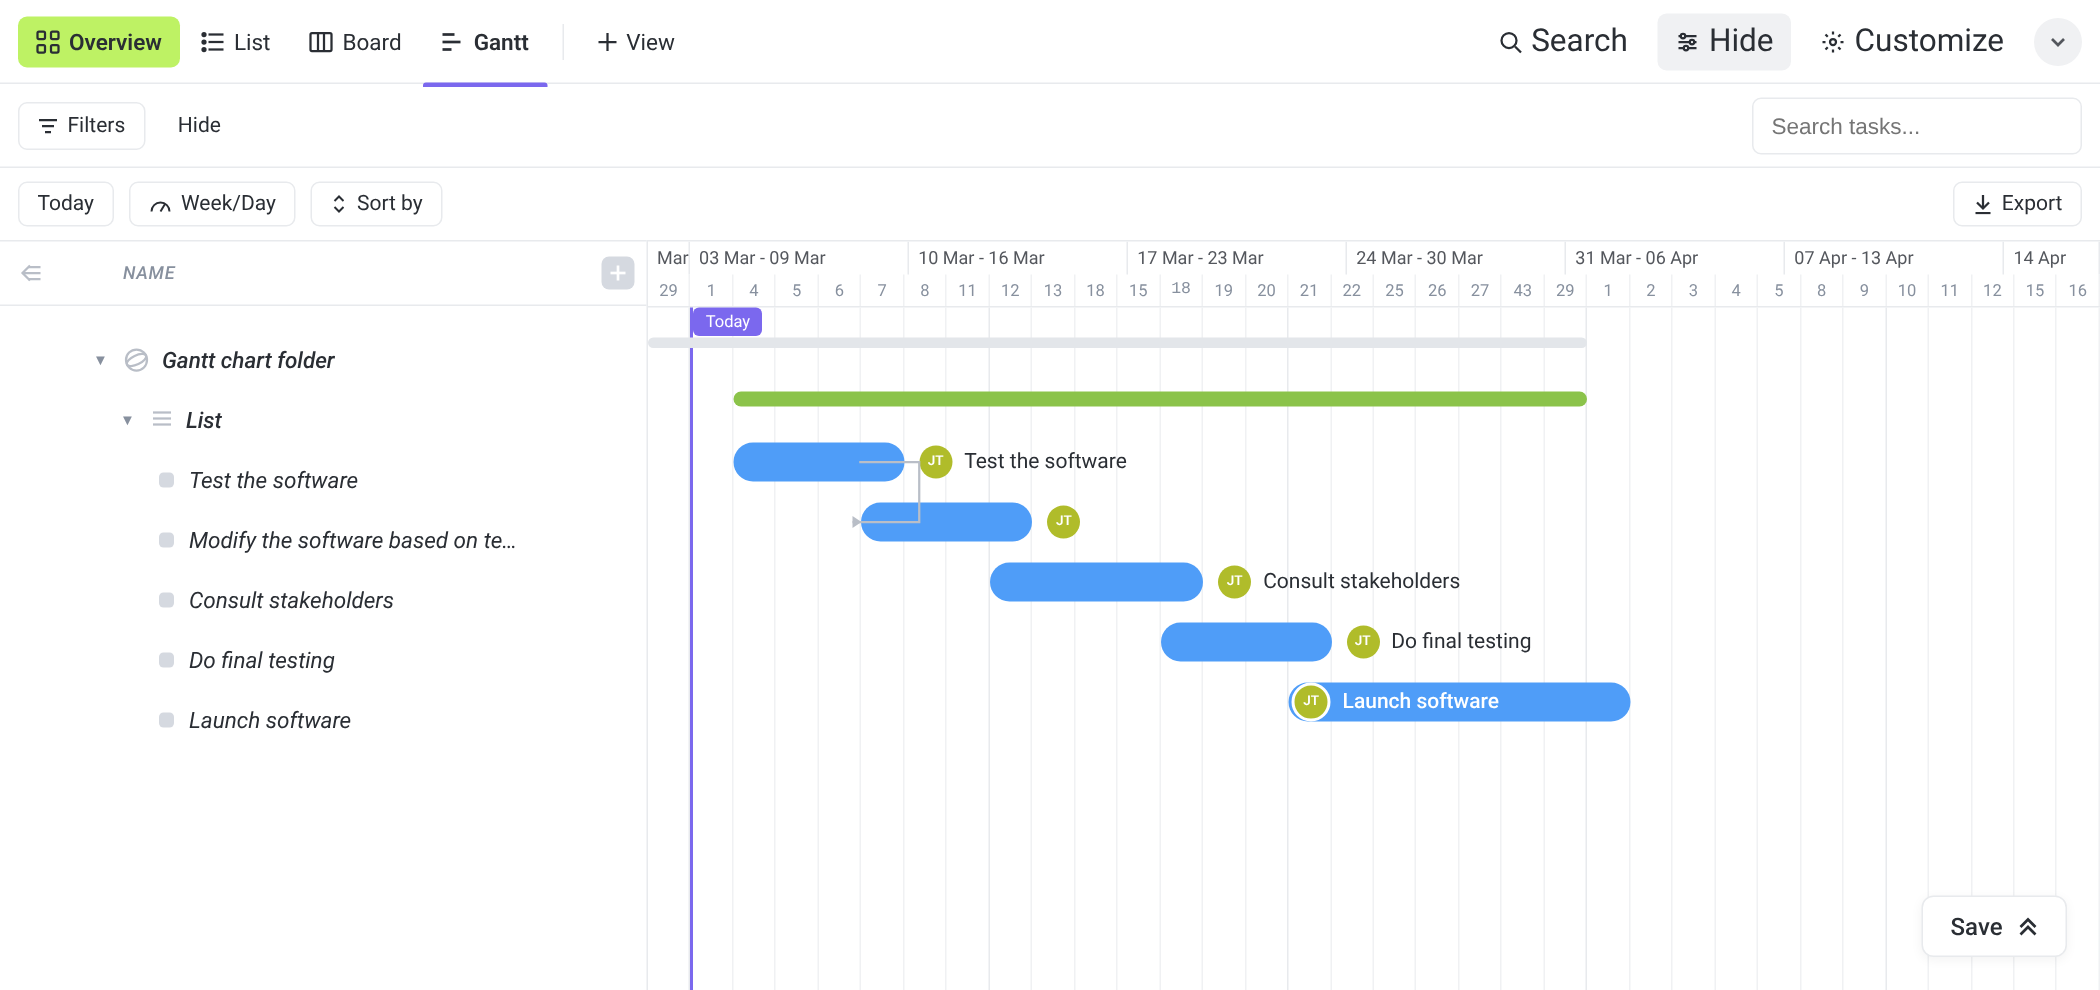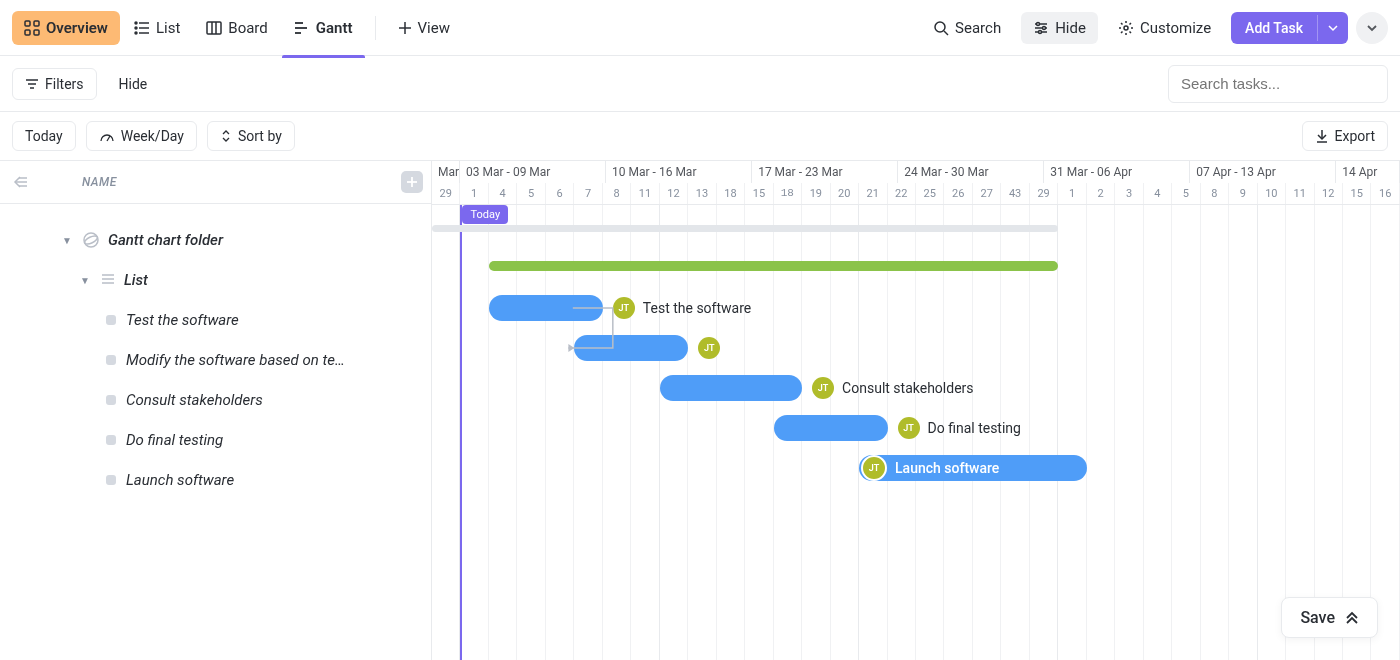--- a/index.html
+++ b/index.html
@@ -2,28 +2,28 @@
 <html><head>
 <meta charset="utf-8">
 <style>
 * { box-sizing: border-box; margin: 0; padding: 0; }
 body { font-family: -apple-system, BlinkMacSystemFont, "Segoe UI", Roboto, sans-serif; font-size: 14px; color: #2a2e34; background: #fff; width: 1400px; height: 660px; overflow: hidden; }
 
 
 .top-toolbar { height: 56px; border-bottom: 1px solid #e8eaed; display: flex; align-items: center; padding: 0 12px; gap: 4px; }
 .view-tabs { display: flex; align-items: center; gap: 2px; }
 .view-tab { display: flex; align-items: center; gap: 6px; padding: 8px 12px; border-radius: 6px; cursor: pointer; color: #2a2e34; font-size: 15px; }
-.view-tab.active-overview { background: #fdba74; font-weight: 600; }
+.view-tab.active-overview { background: #bef264; font-weight: 600; }
 .view-tab.active-gantt { font-weight: 600; position: relative; }
 .view-tab.active-gantt::after { content: ""; position: absolute; left: 0; right: 0; bottom: -13px; height: 3px; background: #7b68ee; border-radius: 2px 2px 0 0; }
 .vdiv { width: 1px; height: 24px; background: #e8eaed; margin: 0 6px; }
 .add-view { display: flex; align-items: center; gap: 6px; padding: 8px 12px; cursor: pointer; color: #2a2e34; font-size: 15px; }
 .spacer { flex: 1; }
 .top-right { display: flex; align-items: center; gap: 8px; }
-.top-btn { display: flex; align-items: center; gap: 6px; padding: 7px 12px; border-radius: 6px; cursor: pointer; font-size: 15px; color: #2a2e34; }
+.top-btn { display: flex; align-items: center; gap: 6px; padding: 7px 12px; border-radius: 6px; cursor: pointer; font-size: 21px; color: #2a2e34; }
 .top-btn.pill { background: #f0f1f3; }
 .add-task-btn { background: #7b68ee; color: #fff; display: flex; align-items: center; border-radius: 6px; overflow: hidden; cursor: pointer; }
 .add-task-btn .label { padding: 8px 14px; font-weight: 500; font-size: 14px; }
 .add-task-btn .caret { padding: 8px 10px; border-left: 1px solid rgba(255,255,255,0.3); }
 .circle-btn { width: 32px; height: 32px; border-radius: 50%; background: #f0f1f3; display: flex; align-items: center; justify-content: center; cursor: pointer; }
 
 
 .second-toolbar { height: 56px; border-bottom: 1px solid #e8eaed; display: flex; align-items: center; padding: 0 12px; gap: 10px; }
 .filter-btn { display: flex; align-items: center; gap: 6px; padding: 7px 12px; border: 1px solid #e8eaed; border-radius: 6px; cursor: pointer; font-size: 14px; }
 .hide-link { padding: 7px 12px; cursor: pointer; font-size: 14px; color: #2a2e34; }
@@ -148,28 +148,20 @@
           <circle cx="7" cy="12" r="1.5" fill="#fff"></circle>
         </svg>
       <span>Hide</span>
     </div>
     <div class="top-btn">
       <svg width="16" height="16" viewBox="0 0 16 16" fill="none" stroke="#2a2e34" stroke-width="1.5">
           <circle cx="8" cy="8" r="2"></circle>
           <path d="M8 1v2M8 13v2M1 8h2M13 8h2M3 3l1.5 1.5M11.5 11.5L13 13M13 3l-1.5 1.5M4.5 11.5L3 13"></path>
         </svg>
       <span>Customize</span>
-    </div>
-    <div class="add-task-btn">
-      <span class="label">Add Task</span>
-      <span class="caret">
-        <svg width="10" height="10" viewBox="0 0 10 10" fill="none" stroke="#fff" stroke-width="1.5">
-            <polyline points="1,3 5,7 9,3"></polyline>
-          </svg>
-      </span>
     </div>
     <div class="circle-btn">
       <svg width="12" height="12" viewBox="0 0 12 12" fill="none" stroke="#54575d" stroke-width="1.8">
           <polyline points="2,4 6,8 10,4"></polyline>
         </svg>
     </div>
   </div>
 </div>
 
 <div class="second-toolbar">

